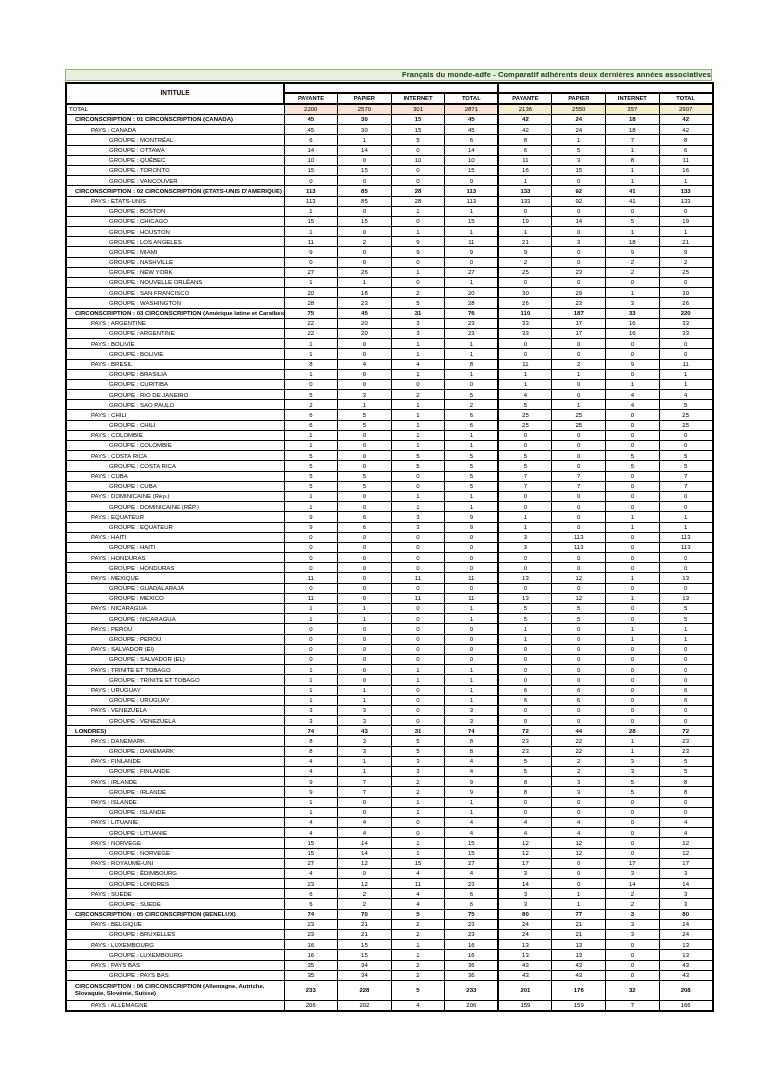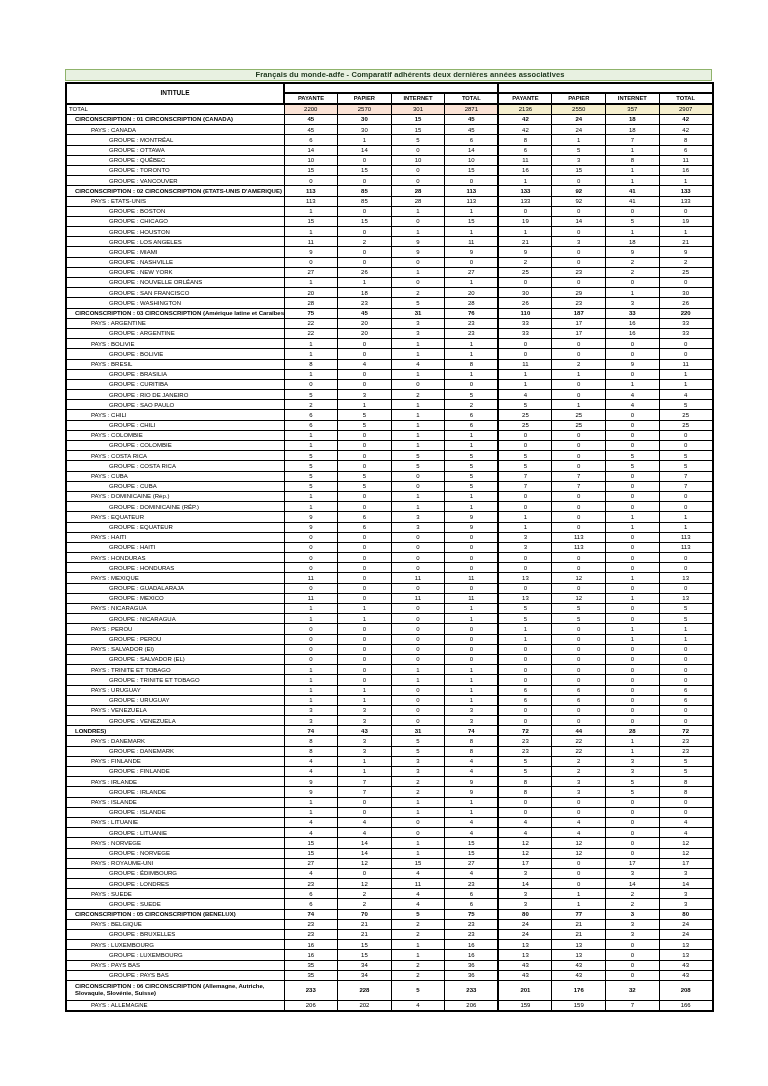--- a/index.html
+++ b/index.html
@@ -1,19 +1,19 @@
 <!DOCTYPE html>
 <html style="--title-bg: #e8f1e1; --title-border: #8fb36b; --y1: #fbe3d6; --y2: #f5efce;"><head>
 <meta charset="utf-8">
 <style>
   html,body{margin:0;padding:0;background:#ffffff;}
   body{width:768px;height:1086px;position:relative;font-family:"Liberation Sans",sans-serif;color:#000;}
   .sheet{position:absolute;left:65px;top:69px;width:647px;}
   .title-bar{box-sizing:border-box;width:100%;height:12px;background:var(--title-bg,#e8f1e1);
-    border:1px solid var(--title-border,#8fb36b);font-size:7.5px;font-weight:bold;text-align:center;
+    border:1px solid var(--title-border,#8fb36b);font-size:7.5px;font-weight:bold;text-align:right;
     line-height:10px;color:#20391f;letter-spacing:0.1px;padding-left:43px;}
   table{border-collapse:collapse;table-layout:fixed;width:100%;margin-top:1px;border:2px solid #000;}
   th,td{border:1px solid #000;padding:0 1px;font-size:6px;line-height:1.05;overflow:hidden;
     white-space:nowrap;font-weight:normal;box-sizing:border-box;}
   th.intitule{font-weight:bold;font-size:6.5px;text-align:center;border-width:2px;}
   th.gband{height:10px;border-width:2px;}
   th.colhead{font-weight:bold;font-size:5.8px;text-align:center;height:11px;border-bottom-width:2px;}
   td.num{text-align:center;}
   tr.data{height:10.2px;}
   tr.tall{height:20px;}

